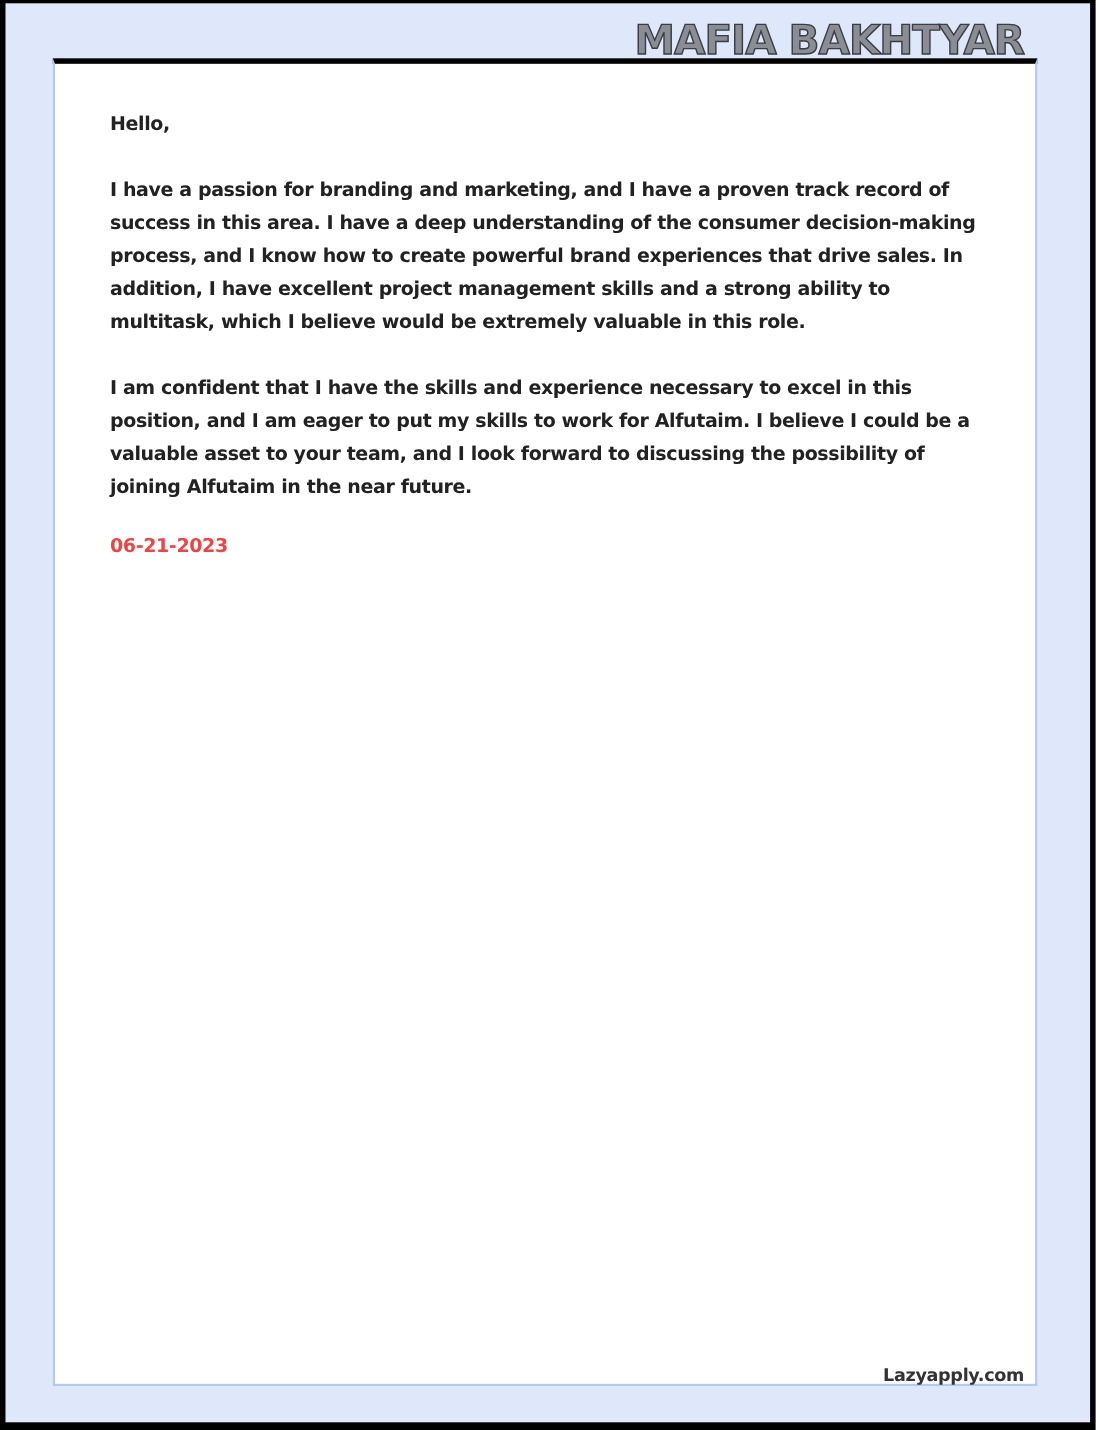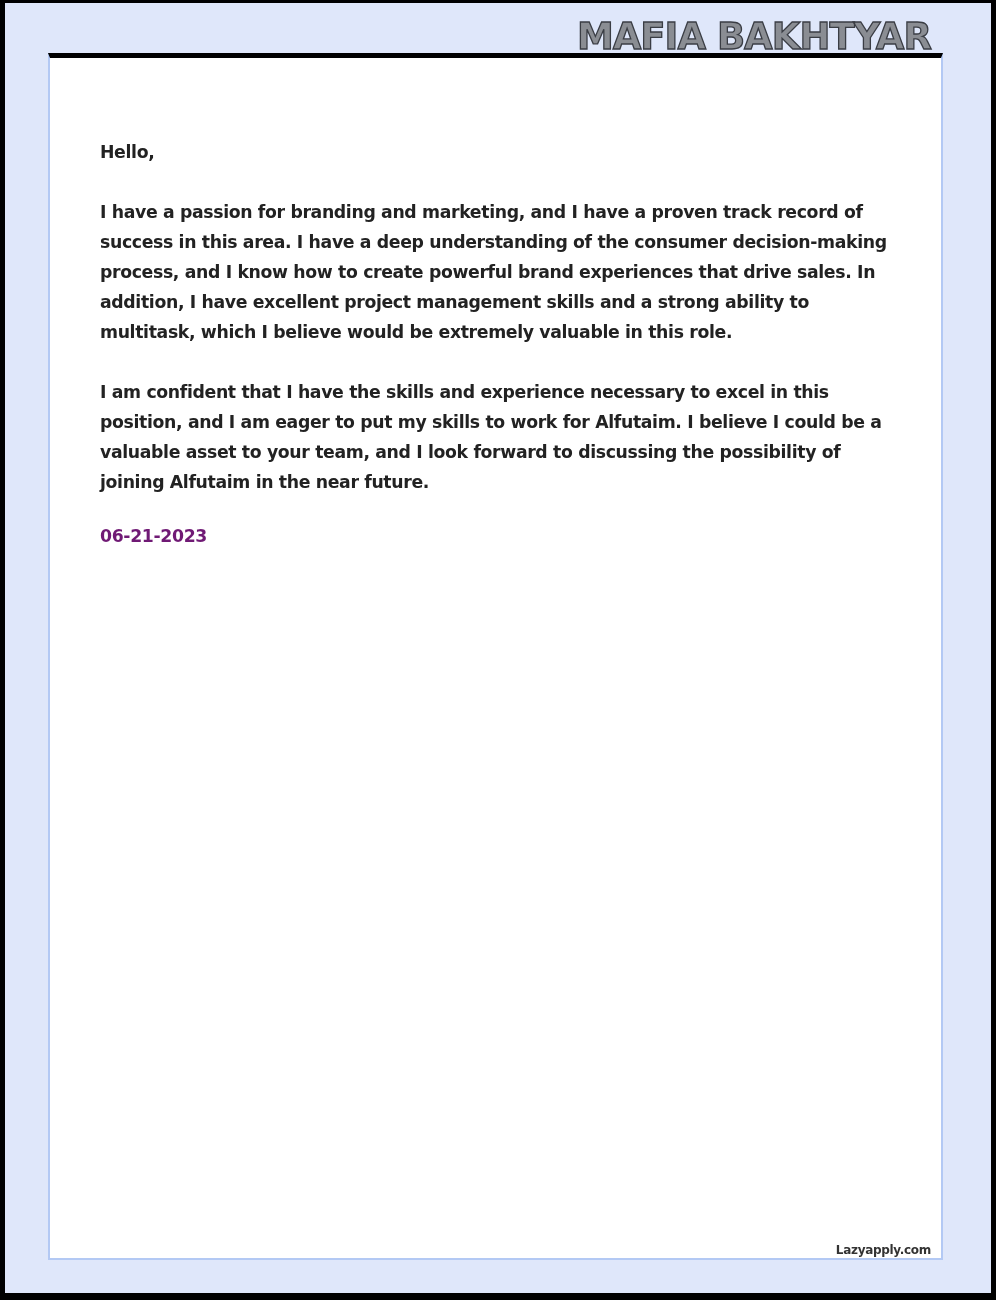--- a/index.html
+++ b/index.html
@@ -34,27 +34,27 @@
     box-sizing: border-box;
   }
   .body {
     position: absolute; left: 50px; top: 40px; width: 800px;
     font-family: "DejaVu Sans", sans-serif;
     font-size: 17.3px; line-height: 30px;
     color: #222;
     letter-spacing: -0.35px;
   }
   .body p { margin: 0 0 30px 0; }
-  .body p.greet { margin-bottom: 30px; margin-top: 39px; }
+  .body p.greet { margin-bottom: 30px; }
   .body p.last { margin-bottom: 24px; }
-  .date { color: #701a75; }
+  .date { color: #ef4444; }
   .footer {
     position: absolute; right: 10px; bottom: 0px;
     font-family: "DejaVu Sans", sans-serif;
-    font-size: 12px; line-height: 16px;
+    font-size: 16px; line-height: 16px;
     color: #333;
     letter-spacing: -0.3px;
   }
 </style>
 </head>
 <body>
 
 <div class="frame">
   <div class="name">MAFIA BAKHTYAR</div>
 

